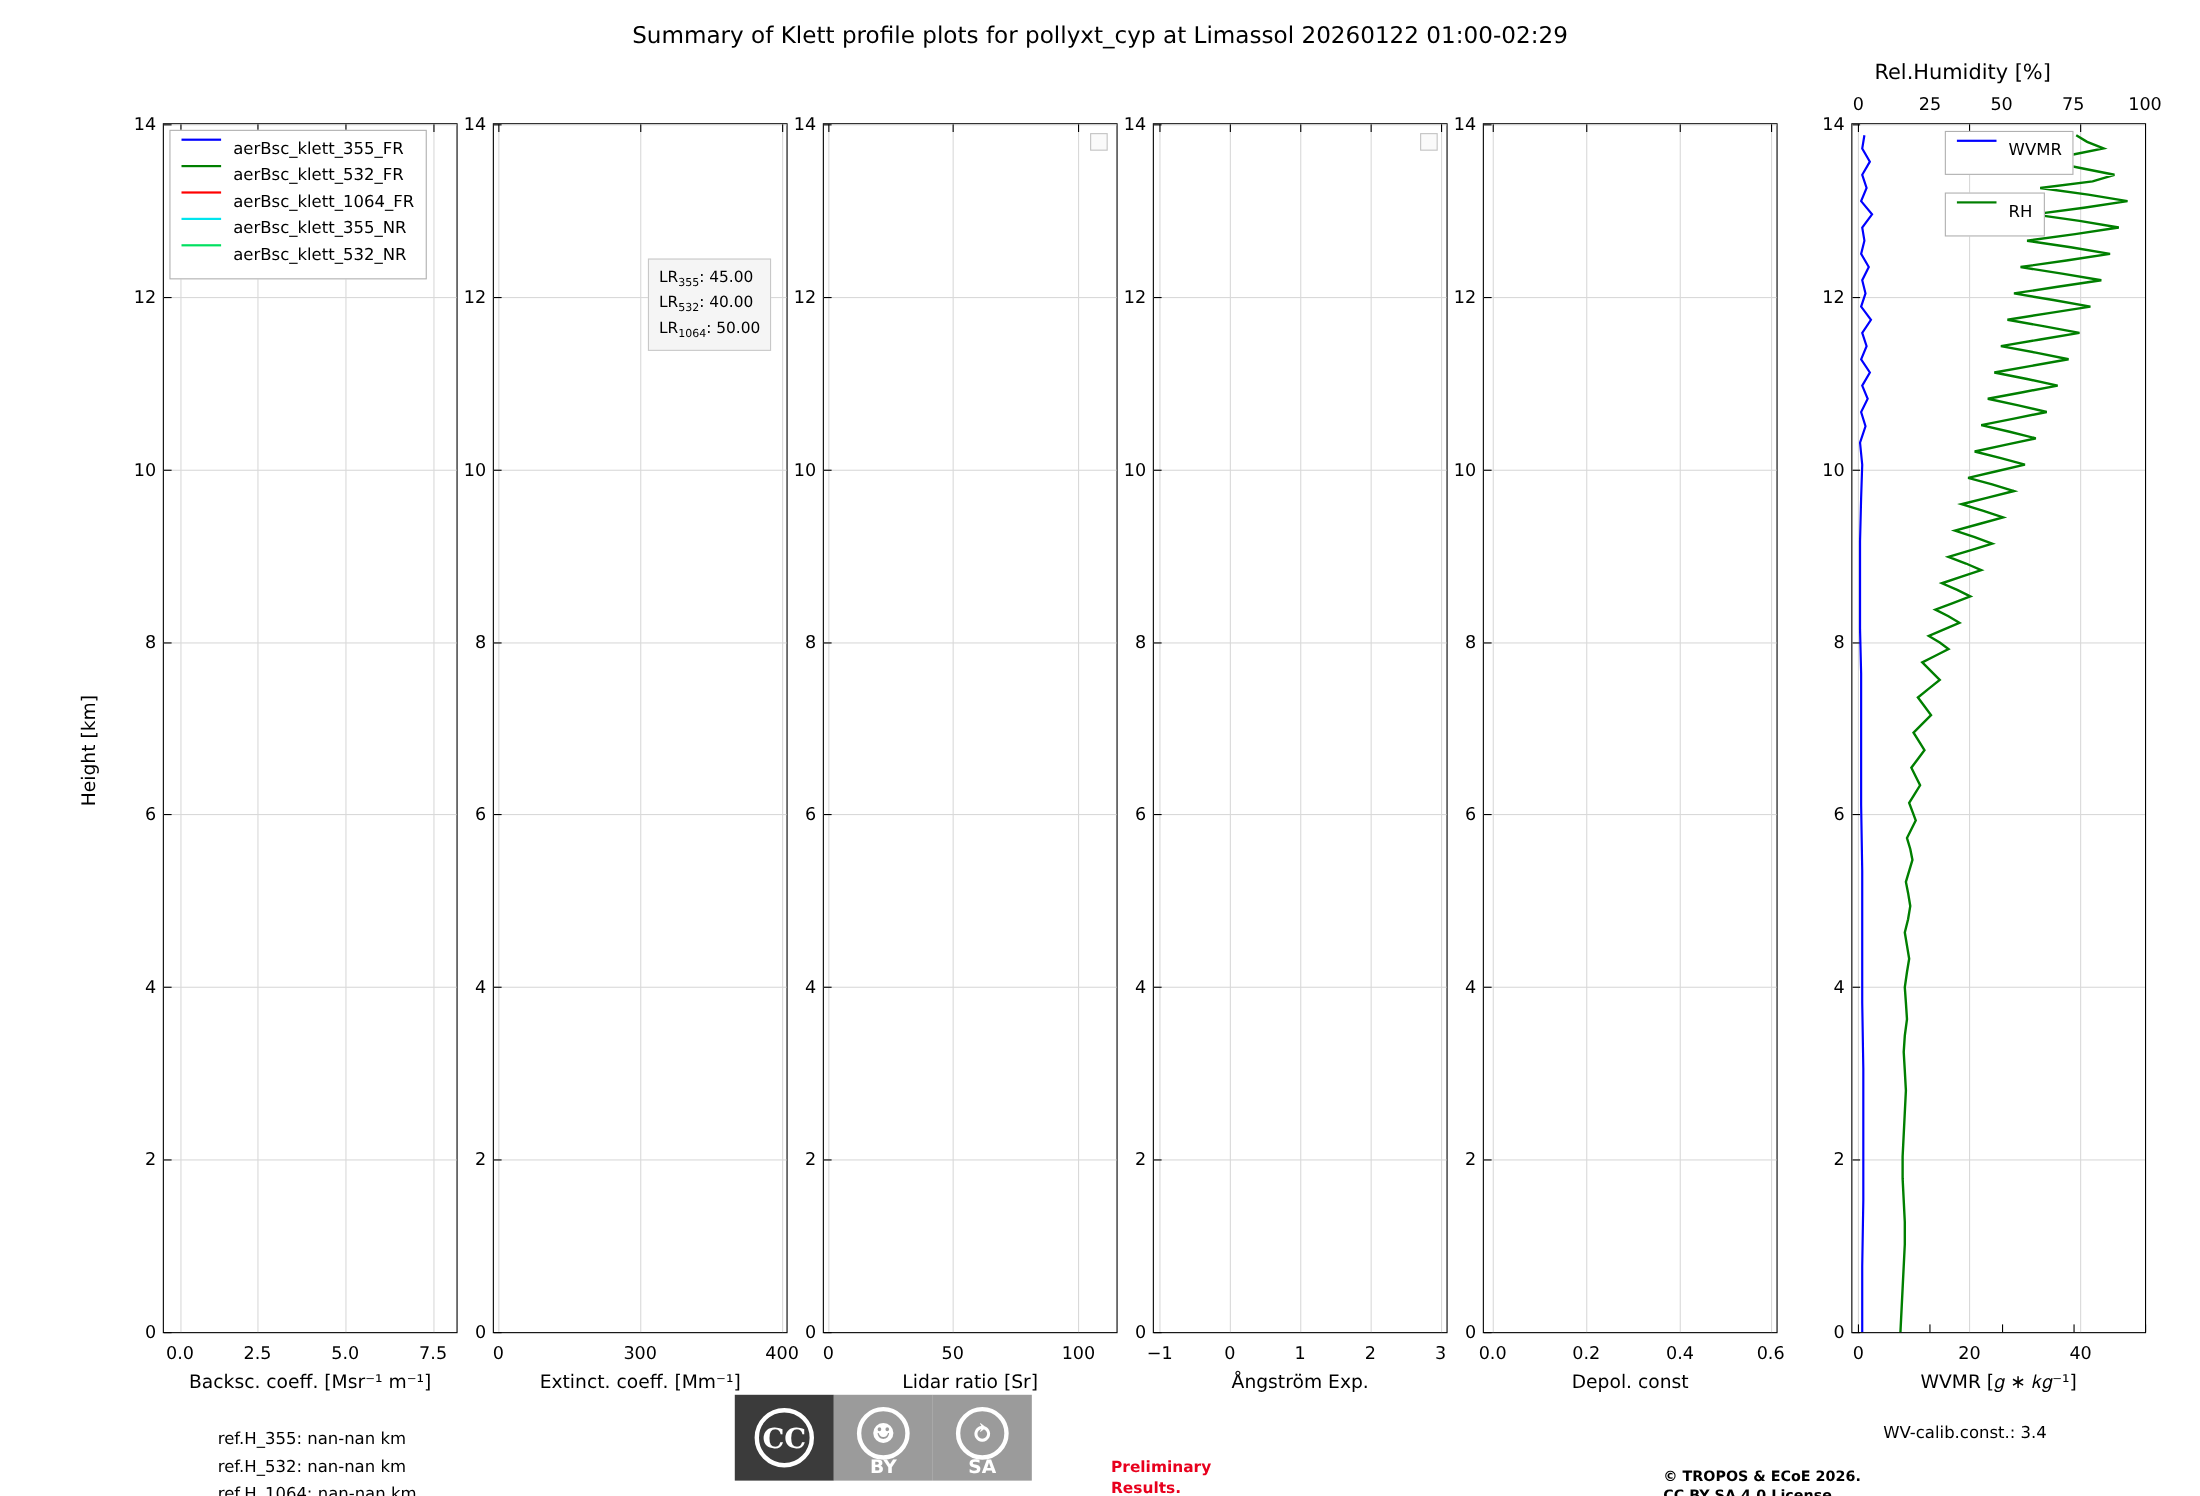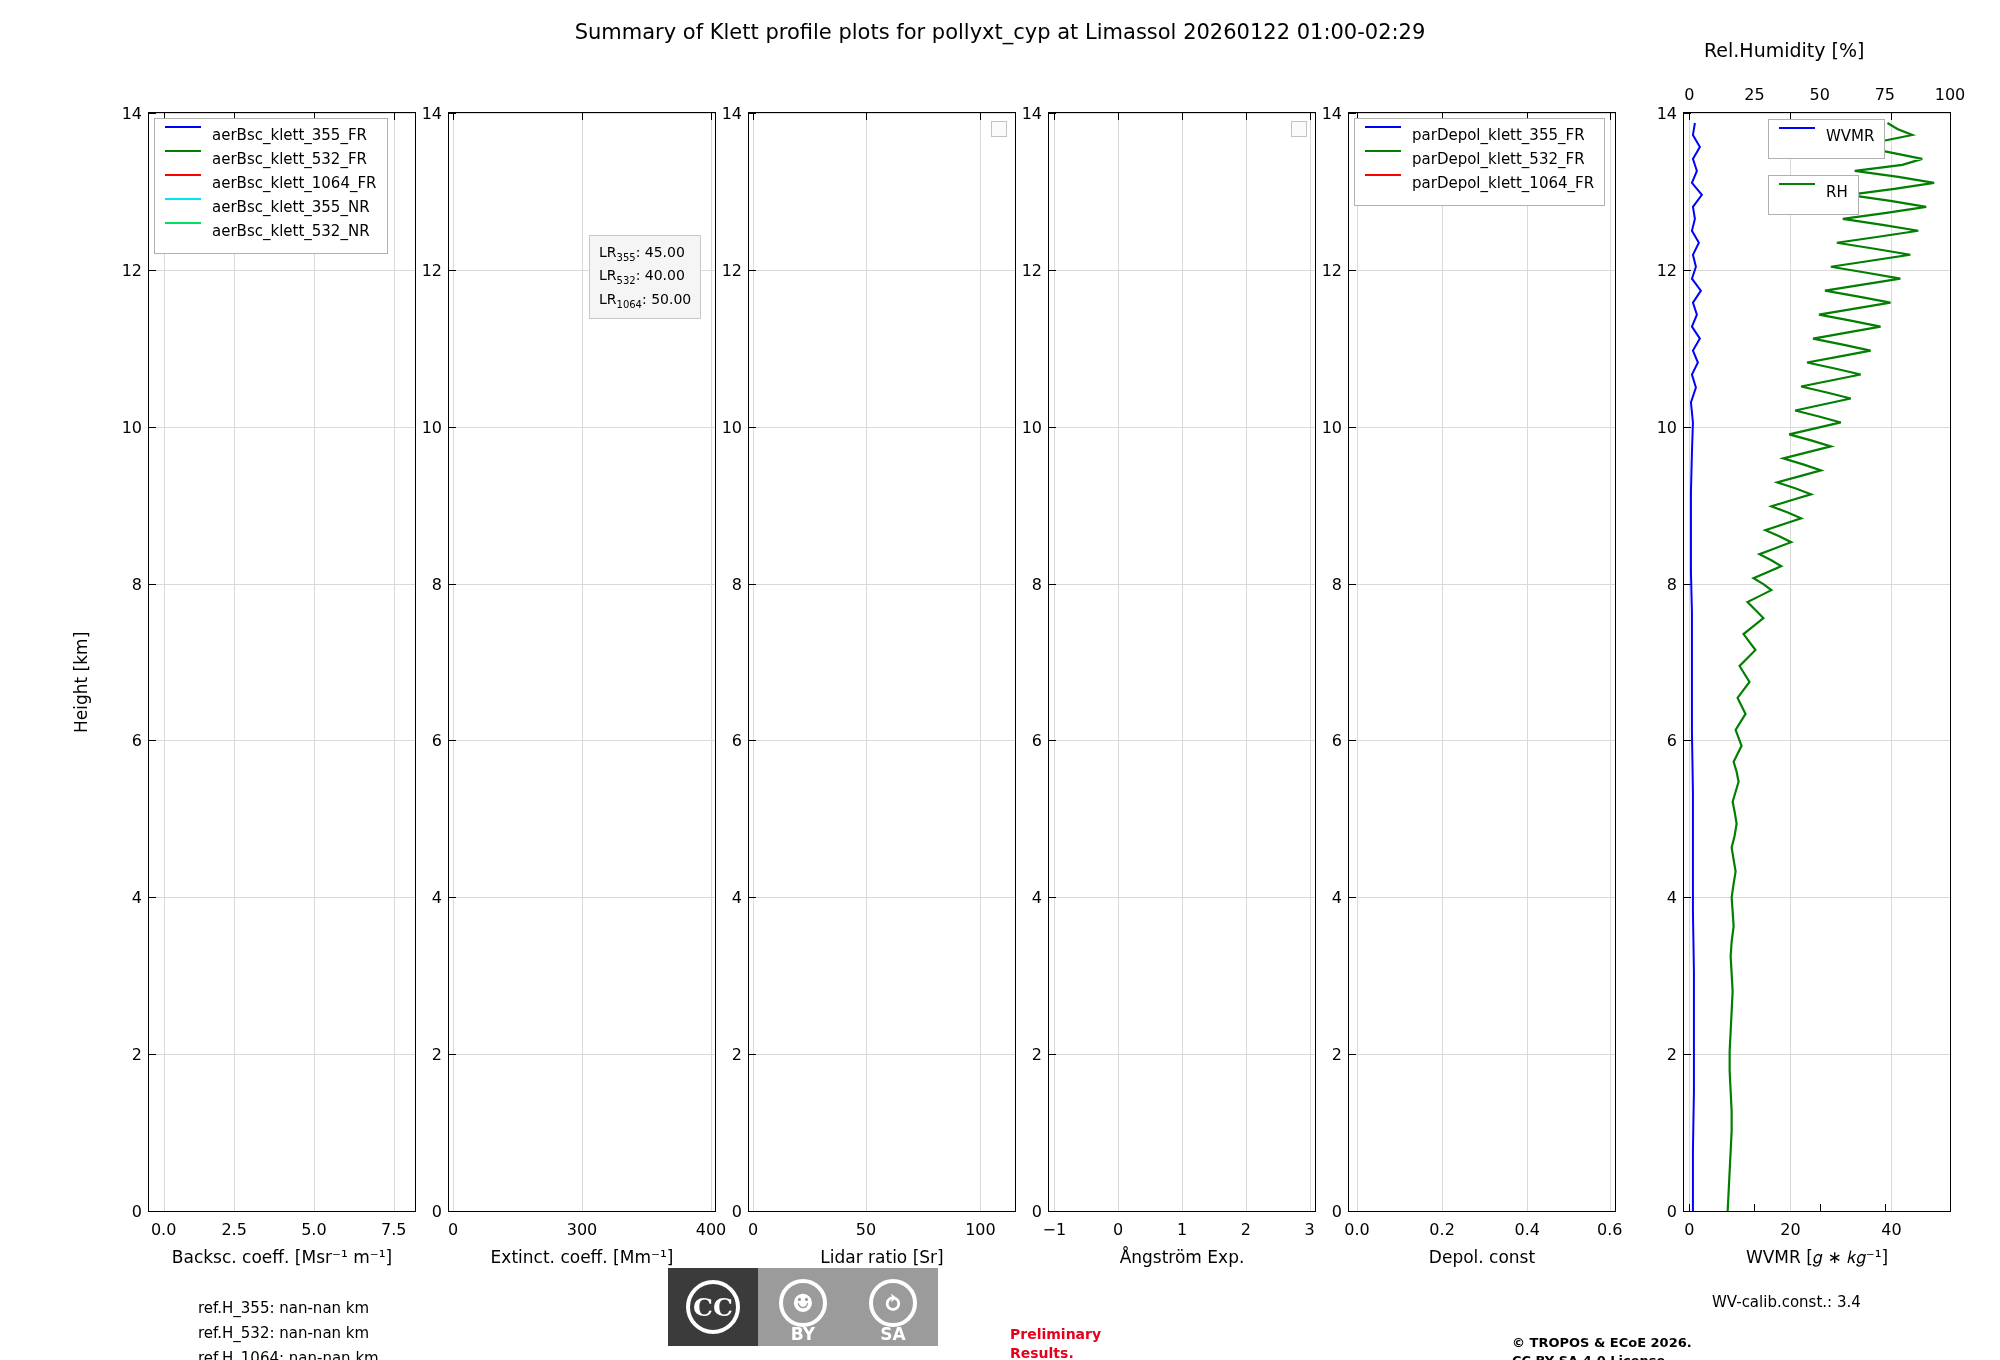--- a/index.html
+++ b/index.html
@@ -271,34 +271,20 @@
   <div class="xtickmark" style="left:3%"></div>
     <div class="xtick" style="left:3%">0.0</div>
   <div class="xtickmark" style="left:35%"></div>
     <div class="xtick" style="left:35%">0.2</div>
   <div class="xtickmark" style="left:67%"></div>
     <div class="xtick" style="left:67%">0.4</div>
   <div class="xtickmark" style="left:98%"></div>
     <div class="xtick" style="left:98%">0.6</div>
   <div class="xlabel">Depol. const</div>
 
-  <div class="legend" style="left:5px;top:5px;">
-    <div class="row">
-        <span class="swatch" style="border-color:#0000ff"></span>
-        <span class="lbl">parDepol_klett_355_FR</span>
-      </div>
-    <div class="row">
-        <span class="swatch" style="border-color:#007f00"></span>
-        <span class="lbl">parDepol_klett_532_FR</span>
-      </div>
-    <div class="row">
-        <span class="swatch" style="border-color:#ff0000"></span>
-        <span class="lbl">parDepol_klett_1064_FR</span>
-      </div>
-  </div>
 
 </div>
 
 <div class="panel" id="p6" style="left:1683px;width:268px;">
   <div class="grid-h" style="top:0%"></div>
     <div class="grid-h" style="top:14.2857%"></div>
     <div class="grid-h" style="top:28.5714%"></div>
   <div class="grid-h" style="top:42.857%"></div>
     <div class="grid-h" style="top:57.142%"></div>
     <div class="grid-h" style="top:71.428%"></div>
@@ -335,21 +321,21 @@
   <div class="xtickmark-top" style="left:2%"></div>
   <div class="xtickmark-top" style="left:26.5%"></div>
   <div class="xtickmark-top" style="left:51%"></div>
   <div class="xtickmark-top" style="left:75.5%"></div>
   <div class="xtickmark-top" style="left:100%"></div>
   <div class="xtick" style="left:2%;top:auto;bottom:100%;margin-top:0;margin-bottom:9px;">0</div>
   <div class="xtick" style="left:26.5%;top:auto;bottom:100%;margin-top:0;margin-bottom:9px;">25</div>
   <div class="xtick" style="left:51%;top:auto;bottom:100%;margin-top:0;margin-bottom:9px;">50</div>
   <div class="xtick" style="left:75.5%;top:auto;bottom:100%;margin-top:0;margin-bottom:9px;">75</div>
   <div class="xtick" style="left:100%;top:auto;bottom:100%;margin-top:0;margin-bottom:9px;">100</div>
-  <div class="toptitle" style="left:20px;bottom:100%;margin-bottom:52px;">Rel.Humidity [%]</div>
+  <div class="toptitle" style="left:20px;bottom:100%;margin-bottom:36px;">Rel.Humidity [%]</div>
 
   <svg class="dataline" viewBox="0 0 268 1100" preserveAspectRatio="none">
 
     <polyline fill="none" stroke="#007f00" stroke-width="2.2" points="
       44,1100 45,1080 46,1060 47,1040 48,1020 48,1000 47,980 46,960 46,940 47,920
       48,900 49,880 48,862 47,845 48,830 50,815 49,800 48,786 50,772 52,760
       50,748 48,736 51,724 53,712 51,700 49,690 52,680 55,670 53,660 50,650
       54,642 58,634 55,626 52,618 57,610 62,602 58,594 54,586 60,578 66,570
       61,562 56,554 64,546 72,538 66,530 60,522 70,514 80,506 72,498 64,490
       76,484 88,478 80,472 70,466 84,460 98,454 88,448 76,442 92,436 108,430

